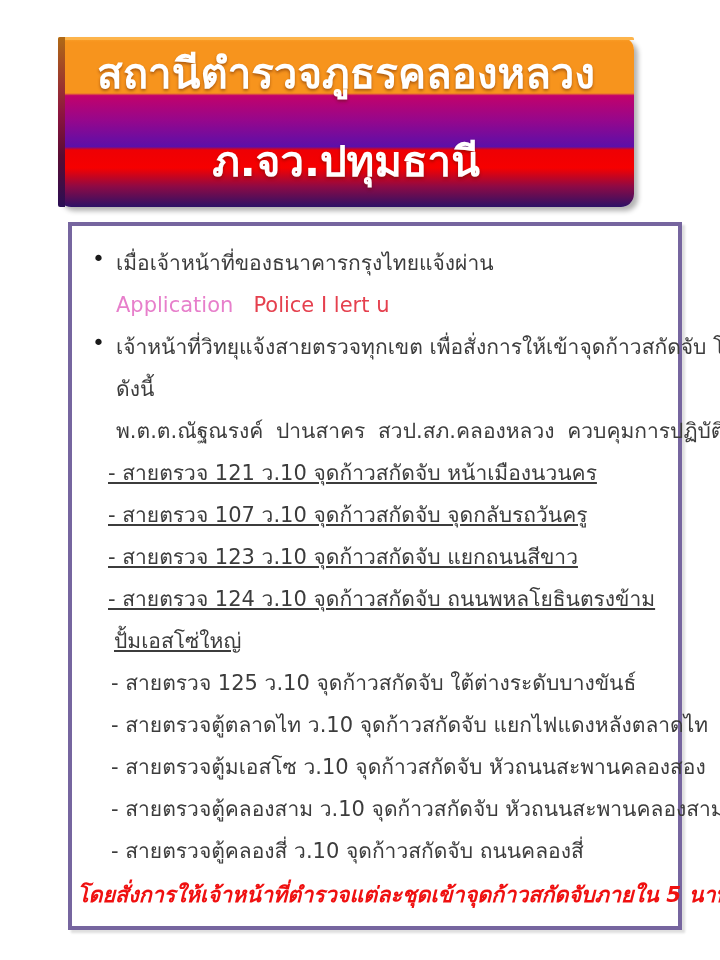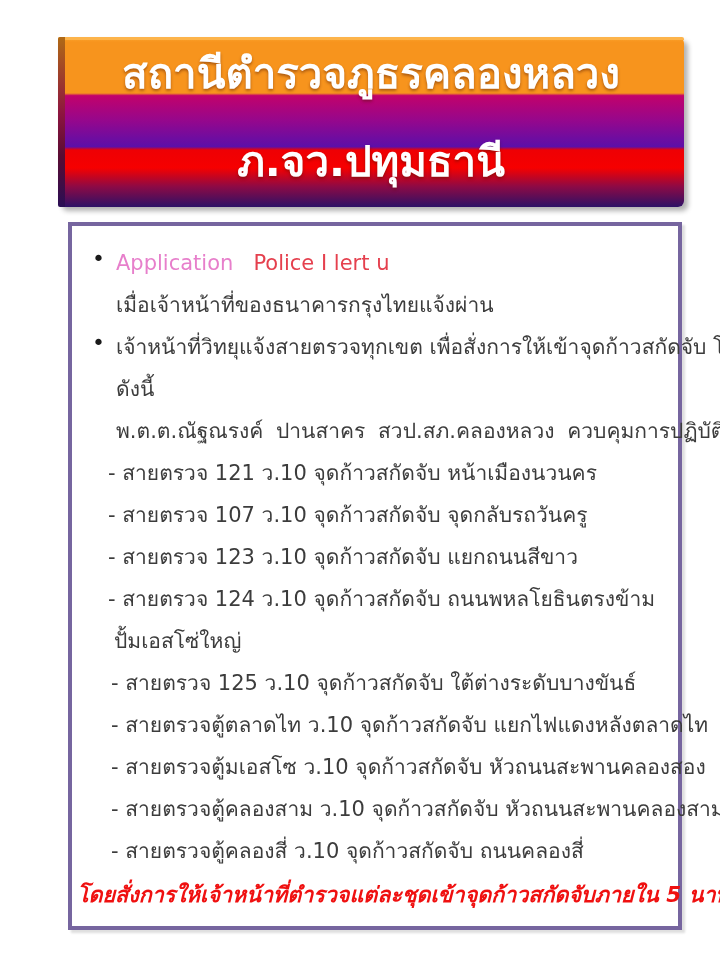--- a/index.html
+++ b/index.html
@@ -1,27 +1,27 @@
 <!DOCTYPE html>
 <html><head>
 <meta charset="utf-8">
 <style>
   html,body{margin:0;padding:0;background:#ffffff;}
   .page{position:relative;width:720px;height:960px;background:#ffffff;overflow:hidden;
         font-family:"DejaVu Sans","Liberation Sans",sans-serif;}
 
   
-  .banner{position:absolute;left:58px;top:37px;width:626px;height:170px;
+  .banner{position:absolute;left:58px;top:37px;width:576px;height:170px;
           background:linear-gradient(to bottom,
             #FCA62F 0%, #F7941D 3%, #F7941D 33%,
             #C2026B 34.5%, #96078C 49%, #5C0FA9 64.5%,
             #EE0004 66.5%, #F60000 77%,
             #8D0A45 88%, #2D1166 100%);
           box-shadow:4px 4px 5px rgba(0,0,0,0.30);
-          border-radius:6px;}
+          border-radius:13px;}
   .banner-bevel{position:absolute;left:0;top:0;width:7px;height:100%;
           background:linear-gradient(to bottom,#B06A15 0%,#8D1540 45%,#5A0C32 70%,#2A0E55 100%);
           border-radius:2px 0 0 2px;}
   .banner-topline{position:absolute;left:0;top:0;width:100%;height:3px;background:#FDB44B;border-radius:2px 2px 0 0;}
   .banner-line{position:absolute;left:0;right:0;text-align:center;color:#ffffff;
           font-weight:bold;font-size:42px;line-height:58px;
           text-shadow:0 2px 3px rgba(80,20,0,0.45);}
   .banner-line1{top:8px;}
   .banner-line2{top:96px;}
 
@@ -35,21 +35,21 @@
   .bullet-para{position:relative;}
   .bullet-dot{position:absolute;left:20px;top:-2px;font-size:22px;color:#1a1a1a;}
   .bullet-para .line{padding-left:44px;}
 
   .app-line{padding-left:42px;}
   .app-label{color:#E77FCB;}
   .app-name{color:#E5404E;}
 
   .justified{word-spacing:6px;}
 
-  .indent-a .line{padding-left:36px;}
+  .indent-a .line{padding-left:36px;text-decoration:underline;}
   .indent-a .line.wrap{padding-left:42px;}
   .indent-b .line{padding-left:39px;}
 
   .footer-line{margin-top:14px;padding-left:5px;color:#EF1010;
           font-weight:bold;font-style:italic;font-size:21.5px;line-height:30px;white-space:nowrap;}
 </style>
 </head>
 <body>
 
 <div class="page">
@@ -58,26 +58,26 @@
     <div class="banner-topline"></div>
     <div class="banner-bevel"></div>
     <div class="banner-line banner-line1">สถานีตำรวจภูธรคลองหลวง</div>
     <div class="banner-line banner-line2">ภ.จว.ปทุมธานี</div>
   </div>
 
   <div class="content-box">
 
     <div class="bullet-para">
       <span class="bullet-dot">•</span>
+      <div class="line">เมื่อเจ้าหน้าที่ของธนาคารกรุงไทยแจ้งผ่าน</div>
       <div class="line app-line">
         <span class="app-label">Application</span>
         <span>&nbsp; </span>
         <span class="app-name">Police I lert u</span>
       </div>
-      <div class="line">เมื่อเจ้าหน้าที่ของธนาคารกรุงไทยแจ้งผ่าน</div>
     </div>
 
     <div class="bullet-para">
       <span class="bullet-dot">•</span>
       <div class="line">เจ้าหน้าที่วิทยุแจ้งสายตรวจทุกเขต เพื่อสั่งการให้เข้าจุดก้าวสกัดจับ โดย</div>
       <div class="line">ดังนี้</div>
       <div class="line justified">พ.ต.ต.ณัฐณรงค์ ปานสาคร สวป.สภ.คลองหลวง ควบคุมการปฏิบัติ</div>
     </div>
 
     <div class="dash-item indent-a">

